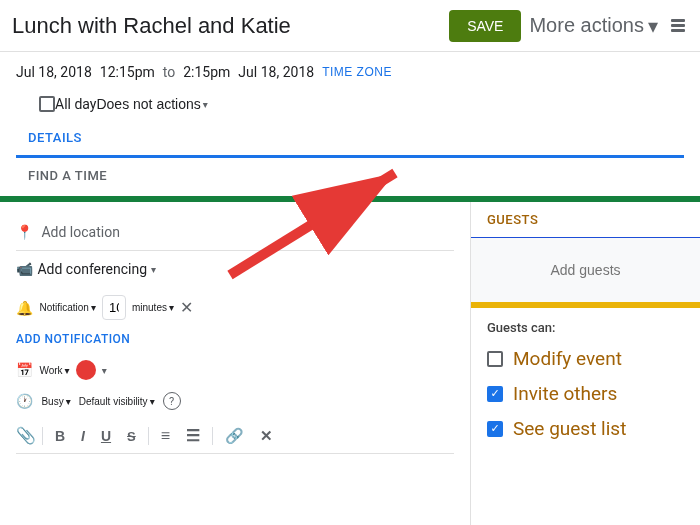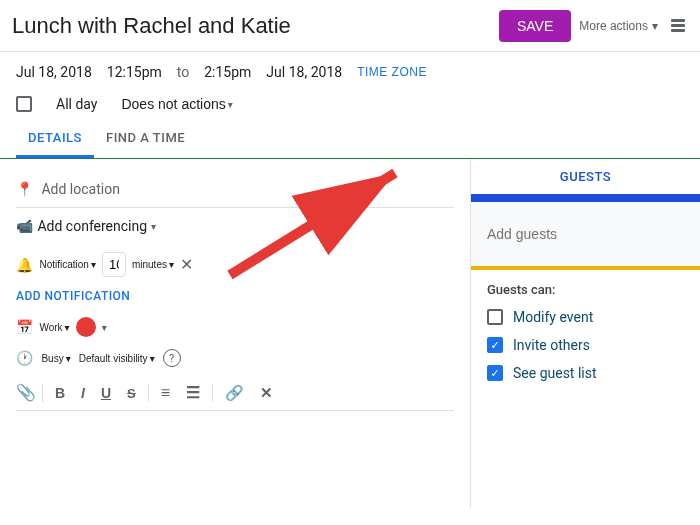--- a/index.html
+++ b/index.html
@@ -1,39 +1,39 @@
 <!DOCTYPE html>
 <html><head>
   <meta charset="utf-8">
   <style>
     * { box-sizing: border-box; margin: 0; padding: 0; }
     body { font-family: 'Roboto', Arial, sans-serif; font-size: 14px; color: #202124; background: #fff; width: 700px; height: 525px; overflow: hidden; }
 
     
     .header { display: flex; align-items: center; padding: 8px 12px; border-bottom: 1px solid #e0e0e0; height: 52px; }
     .event-title-input { flex: 1; font-size: 22px; font-weight: 400; border: none; outline: none; color: #202124; background: transparent; }
-    .save-btn { background: #a21caf; color: #fff; border: none; border-radius: 4px; padding: 8px 18px; font-size: 14px; font-weight: 500; cursor: pointer; margin-right: 8px; }
-    .more-actions-btn { background: none; border: none; color: #5f6368; font-size: 12px; cursor: pointer; display: flex; align-items: center; gap: 4px; }
+    .save-btn { background: #4d7c0f; color: #fff; border: none; border-radius: 4px; padding: 8px 18px; font-size: 14px; font-weight: 500; cursor: pointer; margin-right: 8px; }
+    .more-actions-btn { background: none; border: none; color: #5f6368; font-size: 20px; cursor: pointer; display: flex; align-items: center; gap: 4px; }
     .grid-icon { width: 20px; height: 20px; margin-left: 10px; display: flex; flex-direction: column; justify-content: center; align-items: center; gap: 2px; }
     .grid-icon span { display: block; width: 14px; height: 3px; background: #5f6368; border-radius: 1px; }
 
     
-    .date-row { display: flex; align-items: center; padding: 12px 16px; gap: 15px; }
+    .date-row { display: flex; align-items: center; padding: 12px 16px; gap: 8px; }
     .date-text { font-size: 14px; color: #202124; }
     .time-separator { color: #5f6368; }
     .timezone-btn { font-size: 12px; color: #1a73e8; background: none; border: none; cursor: pointer; letter-spacing: 0.5px; }
 
     
-    .allday-row { display: flex; align-items: center; padding: 4px 16px 8px; gap: 24px; }
+    .allday-row { display: flex; align-items: center; padding: 4px 16px 8px; gap: 0; margin-left: 23px; }
     .checkbox { width: 16px; height: 16px; border: 2px solid #5f6368; border-radius: 2px; cursor: pointer; }
     .repeat-btn { font-size: 14px; color: #202124; background: none; border: none; cursor: pointer; display: flex; align-items: center; gap: 2px; }
     .chevron-down { font-size: 10px; color: #5f6368; }
 
     
-    .tabs { display: flex; padding: 0 16px; border-bottom: 1px solid #15803d; }
+    .tabs { display: flex; padding: 0 16px; border-bottom: 6px solid #15803d; flex-direction: column; }
     .tab { padding: 10px 12px; font-size: 13px; font-weight: 500; color: #5f6368; cursor: pointer; border-bottom: 3px solid transparent; letter-spacing: 0.5px; text-transform: uppercase; }
     .tab.active { color: #1a73e8; border-bottom: 3px solid #1a73e8; }
 
     
     .main { display: flex; height: calc(525px - 52px - 50px - 32px - 42px); }
 
     
     .left-panel { flex: 1; padding: 12px 16px; overflow-y: auto; }
     .add-location { display: flex; align-items: center; padding: 10px 0; border-bottom: 1px solid #e0e0e0; color: #5f6368; font-size: 14px; cursor: pointer; gap: 8px; }
     .add-conferencing { display: flex; align-items: center; padding: 10px 0; color: #202124; font-size: 14px; cursor: pointer; gap: 4px; }
@@ -48,28 +48,28 @@
     .help-icon { width: 18px; height: 18px; border-radius: 50%; border: 1px solid #5f6368; display: flex; align-items: center; justify-content: center; font-size: 11px; color: #5f6368; cursor: pointer; }
 
     
     .toolbar { display: flex; align-items: center; gap: 4px; padding: 6px 0 4px; border-bottom: 1px solid #e0e0e0; }
     .toolbar-btn { background: none; border: none; cursor: pointer; color: #5f6368; font-size: 14px; font-weight: 700; padding: 4px 6px; border-radius: 2px; }
     .toolbar-separator { width: 1px; height: 18px; background: #dadce0; margin: 0 2px; }
     .description-area { width: 100%; min-height: 80px; border: none; outline: none; font-size: 14px; color: #202124; resize: none; padding: 8px 0; }
 
     
     .right-panel { width: 230px; border-left: 1px solid #e0e0e0; padding: 0; }
-    .guests-tab { padding: 10px 16px; border-bottom: 8px solid #1d4ed8; font-size: 13px; font-weight: 500; color: #1d4ed8; letter-spacing: 0.5px; text-transform: uppercase; text-align: center; }
-    .add-guests-input { width: 100%; padding: 24px 16px; border: none; border-bottom: 4px solid #eab308; font-size: 14px; color: #5f6368; outline: none; background: #f8f9fa; cursor: pointer; }
+    .guests-tab { padding: 10px 16px; border-bottom: 1px solid #1d4ed8; font-size: 13px; font-weight: 500; color: #a16207; letter-spacing: 0.5px; text-transform: uppercase; }
+    .add-guests-input { width: 100%; padding: 24px 16px; border: none; border-bottom: 6px solid #eab308; font-size: 14px; color: #5f6368; outline: none; background: #f8f9fa; cursor: pointer; text-align: center; }
     .guests-can-label { padding: 12px 16px 6px; font-size: 13px; font-weight: 500; color: #404040; }
     .guest-option { display: flex; align-items: center; gap: 10px; padding: 6px 16px; }
     .guest-checkbox { width: 16px; height: 16px; border: 2px solid #5f6368; border-radius: 2px; cursor: pointer; flex-shrink: 0; }
     .guest-checkbox.checked { background: #1a73e8; border-color: #1a73e8; display: flex; align-items: center; justify-content: center; }
     .guest-checkbox.checked::after { content: '✓'; color: #fff; font-size: 11px; }
-    .guest-option-label { font-size: 14px; color: #0c4a6e; }
+    .guest-option-label { font-size: 19px; color: #a16207; }
 
     
     .arrow-overlay { position: absolute; top: 155px; left: 200px; pointer-events: none; }
     .arrow-svg { width: 240px; height: 130px; }
 
     
     .page-wrapper { position: relative; width: 700px; height: 525px; overflow: hidden; }
   </style>
 </head>
 <body>

